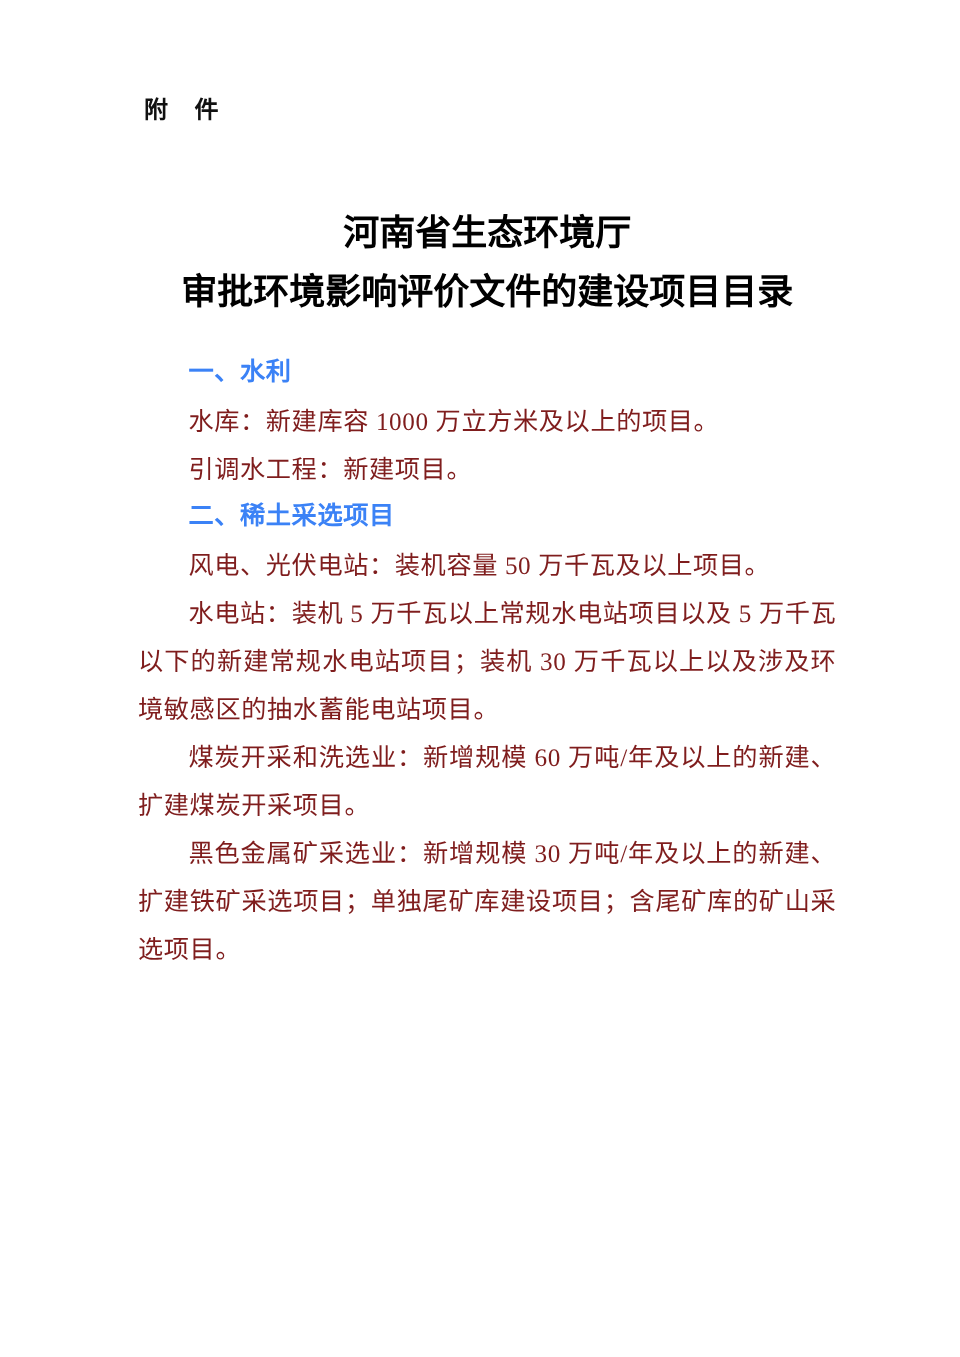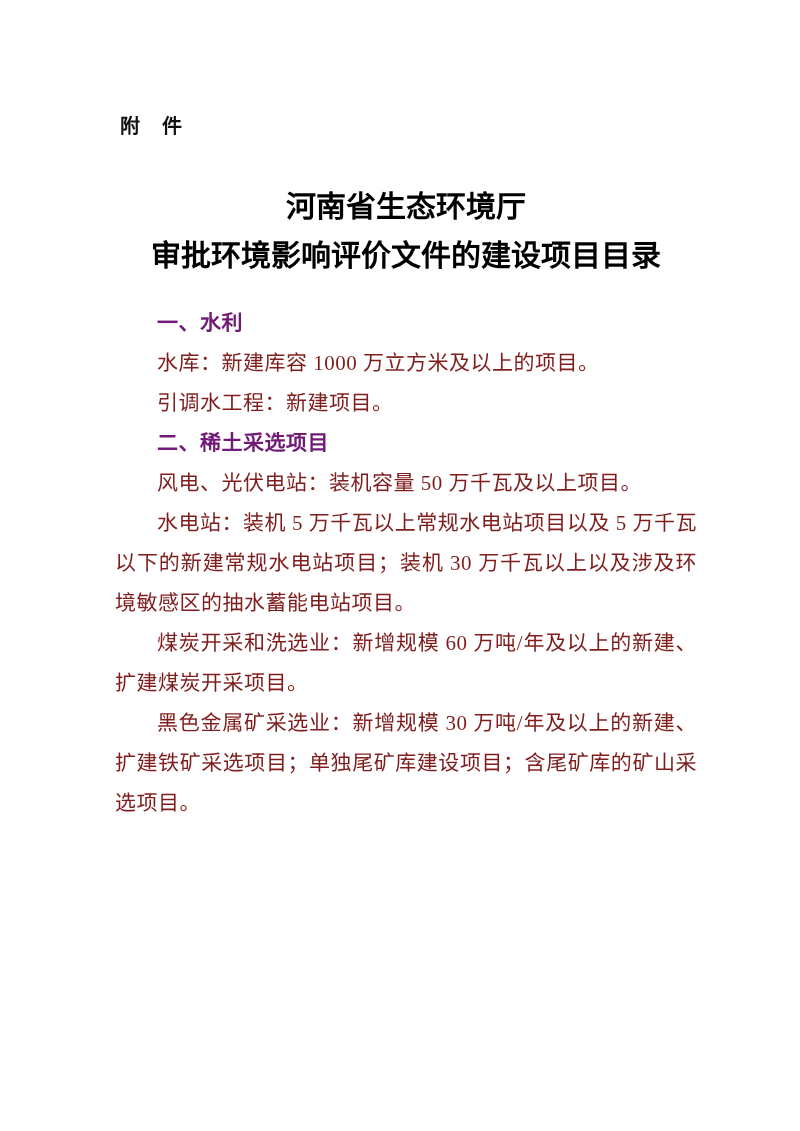--- a/index.html
+++ b/index.html
@@ -7,56 +7,56 @@
   html, body { background: #ffffff; }
   body {
     width: 800px;
     font-family: "Liberation Serif", serif;
   }
   .page {
     position: relative;
     width: 800px;
     height: 1131px;
     background: #ffffff;
-    padding: 114px 103px 0 115px;
+    padding: 80px 103px 0 115px;
     overflow: hidden;
     color: #1c1c1c;
   }
   .attachment-label {
     font-family: "Liberation Sans", sans-serif;
     font-weight: bold;
     font-size: 20px;
     line-height: 24px;
     color: #111111;
     margin-left: 5px;
     letter-spacing: 1px;
   }
   .doc-title {
-    margin-top: 44px;
+    margin-top: 66px;
     text-align: center;
     font-family: "Liberation Serif", serif;
     font-weight: bold;
     font-size: 30px;
     line-height: 49px;
     color: #000000;
   }
   .doc-body {
     margin-top: 23px;
     font-size: 21px;
     line-height: 40px;
     letter-spacing: 0.5px;
     text-align: justify;
     color: #222222;
   }
   .sec-heading {
     font-family: "Liberation Sans", sans-serif;
     font-weight: bold;
     font-size: 21px;
     line-height: 40px;
-    color: #701a75;
+    color: #3b82f6;
     text-indent: 2em;
     text-align: left;
   }
   .para {
     text-indent: 2em;
     color: #7f1d1d;
   }
 </style>
 </head>
 <body>

